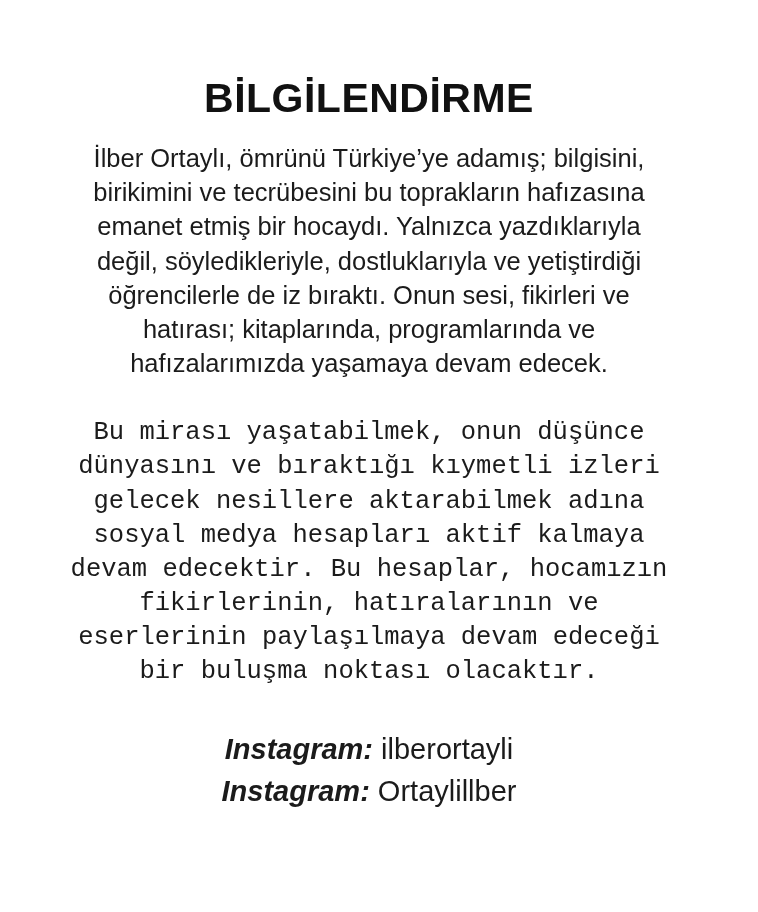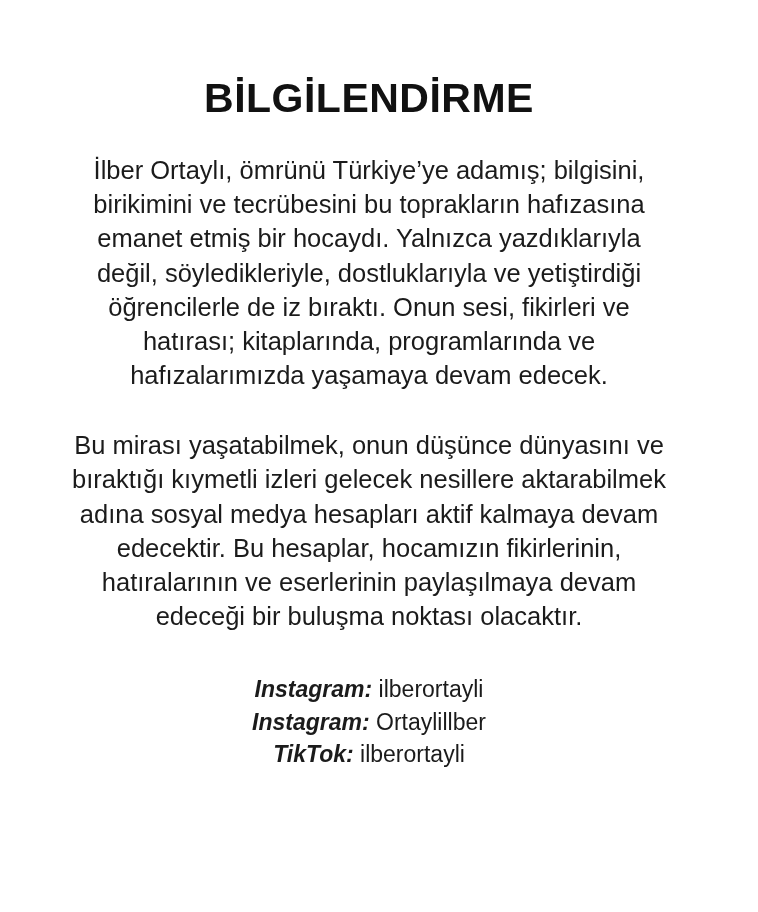--- a/index.html
+++ b/index.html
@@ -26,46 +26,47 @@
   }
   .title {
     font-size: 41px;
     font-weight: 700;
     letter-spacing: 0.5px;
     line-height: 1.1;
     margin: 14px 0 0 0;
     color: #111111;
   }
   .body-block {
-    margin-top: 32px;
+    margin-top: 20px;
     width: 600px;
   }
   .para {
     font-size: 25.5px;
     line-height: 1.34;
     font-weight: 400;
     color: #1b1b1b;
     margin: 0;
   }
   .para + .para {
     margin-top: 36px;
+    font-family: Liberation Mono, monospace;
   }
   .contacts {
     margin-top: 40px;
     width: 600px;
   }
   .contacts-heading {
     font-size: 25px;
     font-weight: 700;
     letter-spacing: 0.4px;
     color: #111111;
     margin: 0 0 5px 0;
   }
   .contact-row {
-    font-size: 23px;
+    font-size: 29px;
     line-height: 1.42;
     color: #1b1b1b;
     white-space: nowrap;
   }
   .contact-platform {
     font-weight: 700;
     font-style: italic;
   }
   .contact-handle {
     font-weight: 400;
@@ -89,19 +90,15 @@
       <span class="contact-platform">Instagram:</span>
       <span class="contact-handle">ilberortayli</span>
     </div>
 
 
     <div class="contact-row">
       <span class="contact-platform">Instagram:</span>
       <span class="contact-handle">Ortaylillber</span>
     </div>
 
-    <div class="contact-row">
-      <span class="contact-platform">TikTok:</span>
-      <span class="contact-handle">ilberortayli</span>
-    </div>
   </div>
 
 </div>
 
 </body></html>

